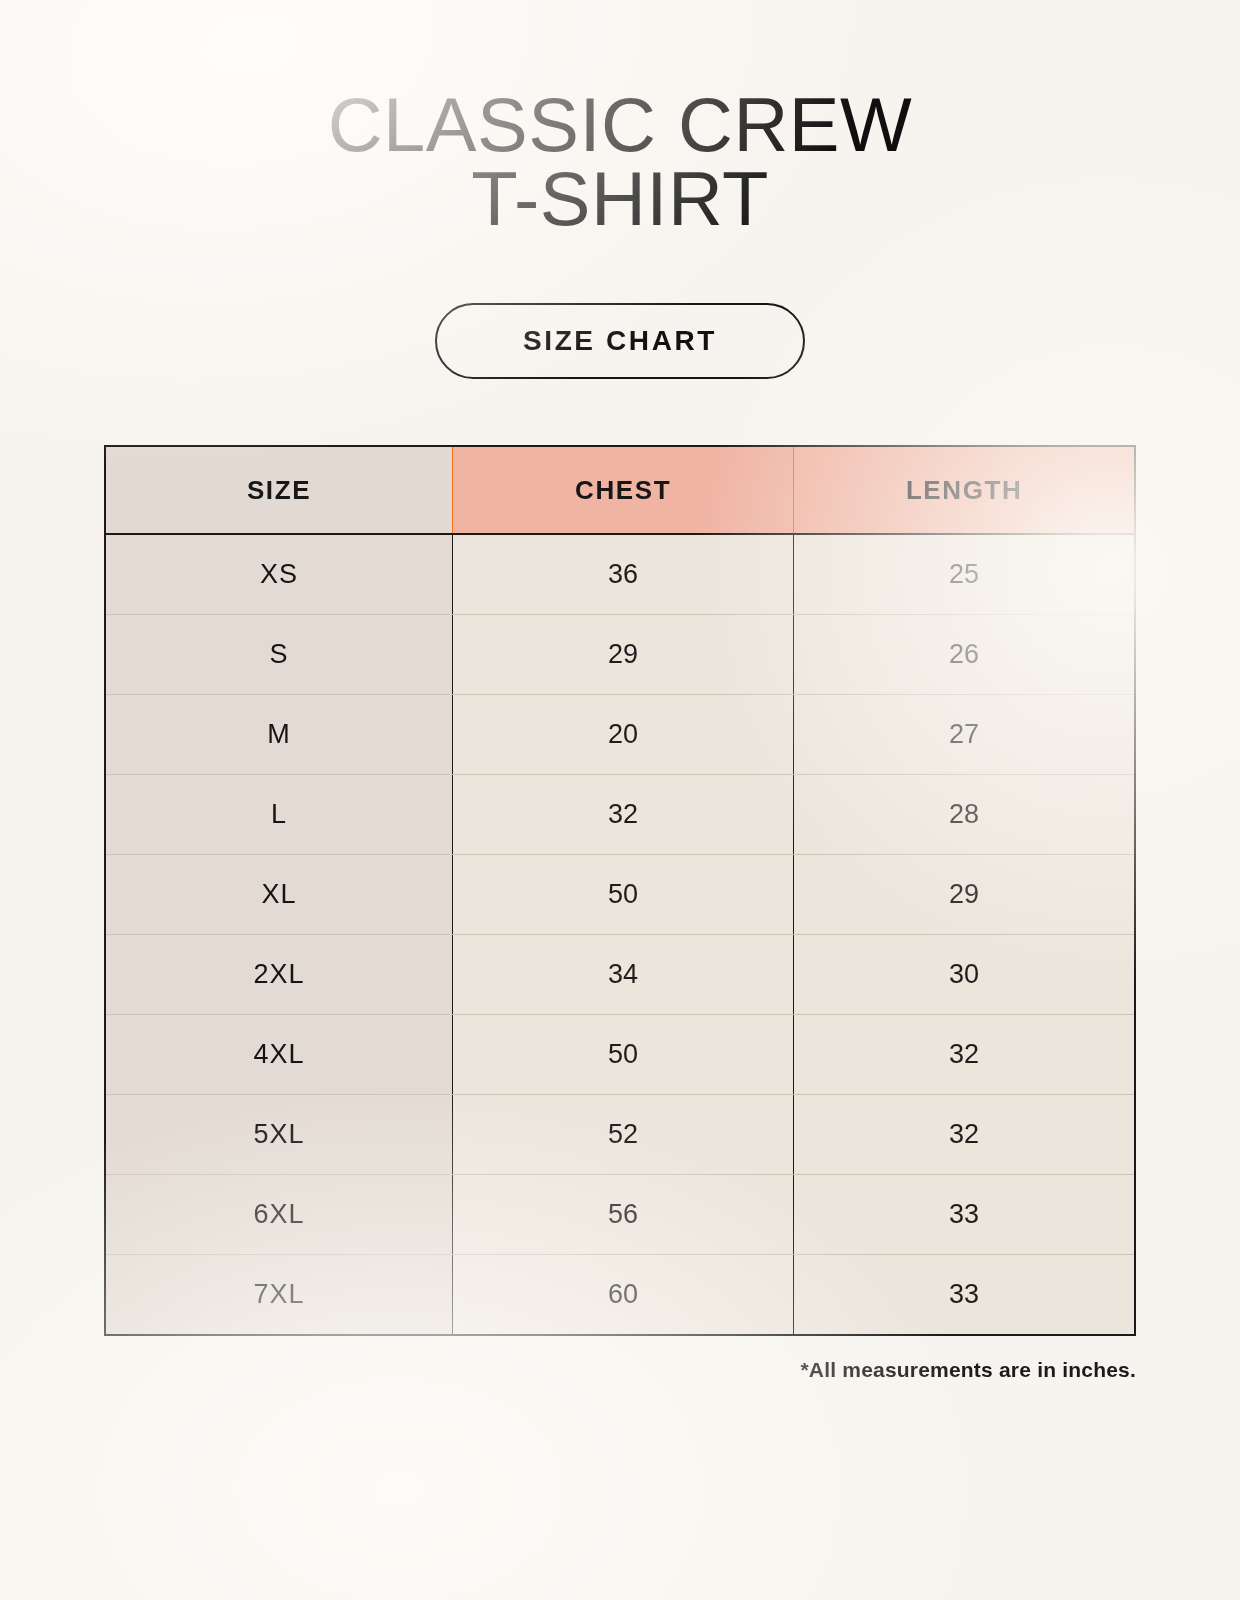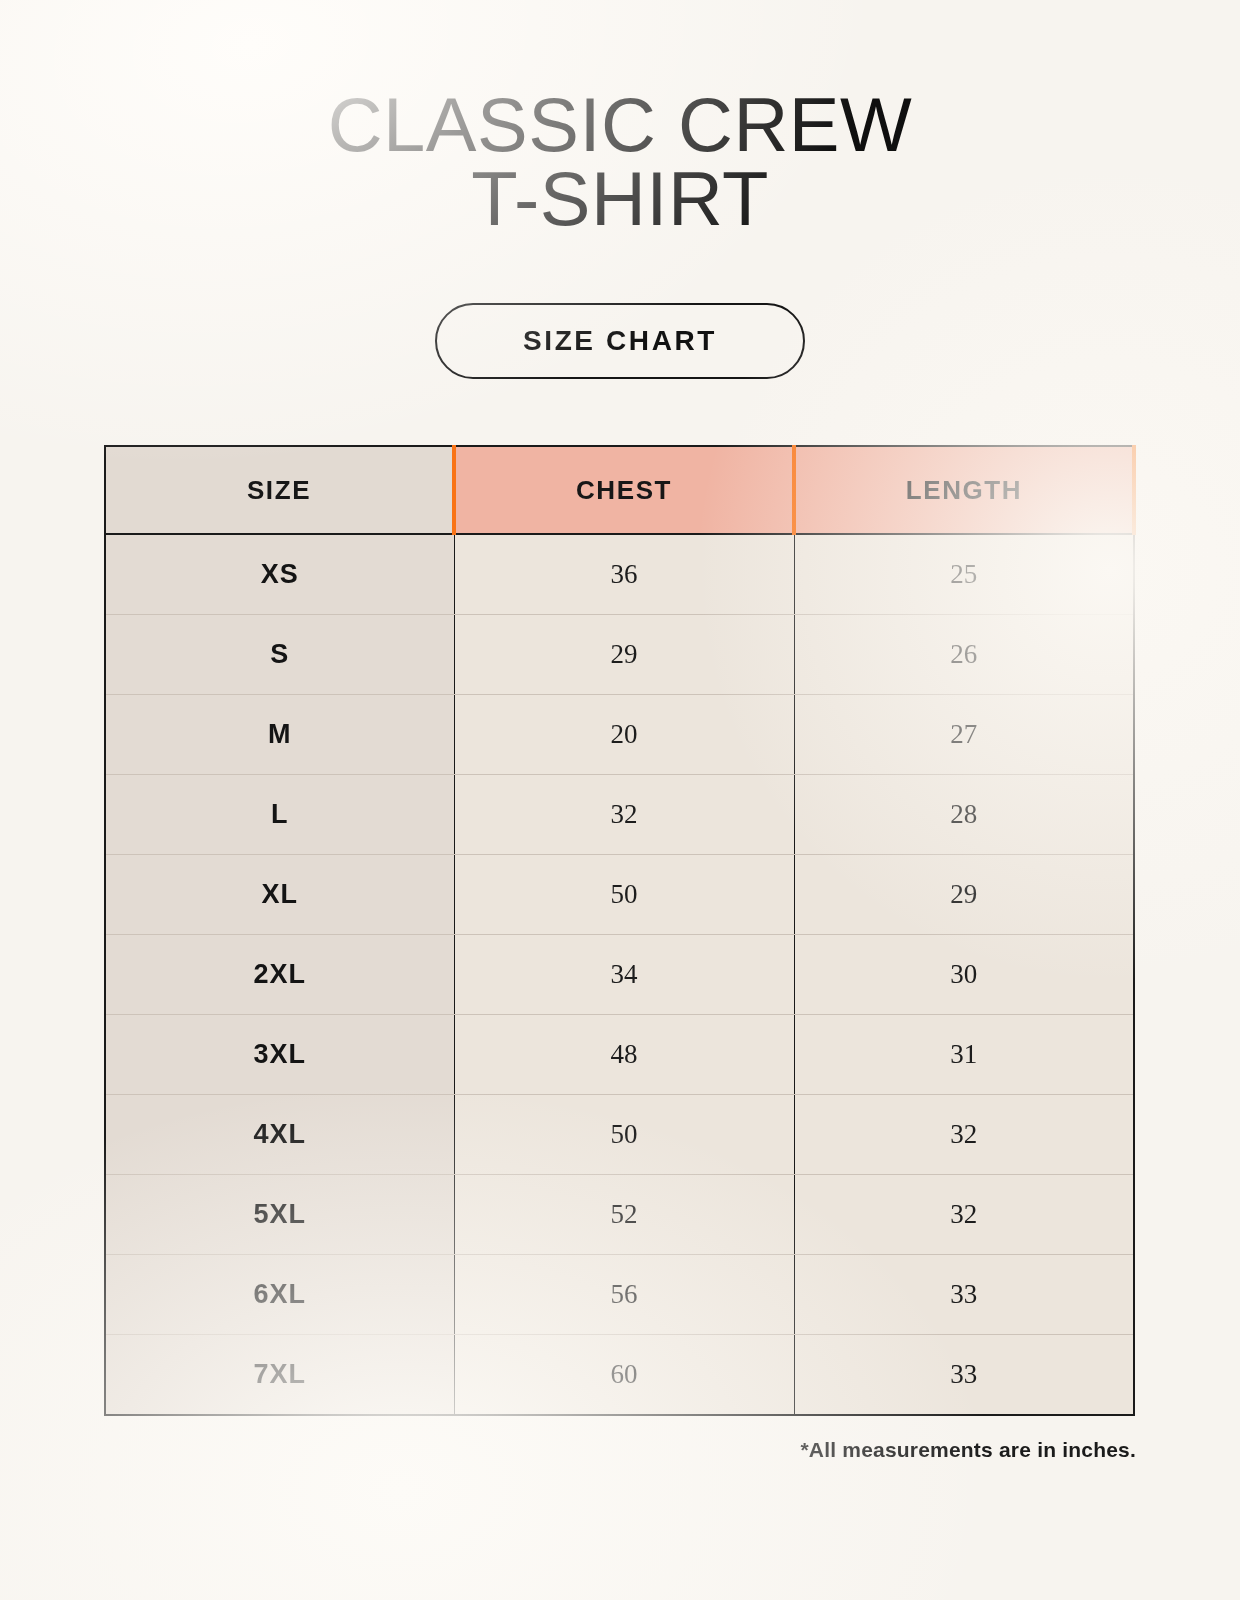--- a/index.html
+++ b/index.html
@@ -107,43 +107,42 @@
   th.head-size {
     background: #e2dad2;
     width: 344px;
   }
   th.head-measure {
     background: #f0b4a3;
   }
   td.col-size {
     background: #e3dbd3;
     font-size: 27px;
-    font-weight: 700;
+    font-weight: 400;
     letter-spacing: 1px;
     color: #141414;
   }
   td.col-value {
     background: #ece5dc;
     font-size: 27px;
     font-weight: 400;
     color: #1d1d1d;
-    font-family: Liberation Serif, serif;
   }
   table.size-chart tbody tr td {
     border-left: 1px solid #1a1a1a;
     border-right: 1px solid #1a1a1a;
     border-top: 1px solid #cdc3b9;
     border-bottom: 1px solid #cdc3b9;
   }
   table.size-chart tbody tr:last-child td {
     border-bottom: 2px solid #1a1a1a;
   }
   table.size-chart thead th {
     border-left: 1px solid #1a1a1a;
-    border-right: 4px solid #f97316;
+    border-right: 1px solid #f97316;
     border-top: 2px solid #1a1a1a;
   }
 
   .footnote {
     width: 1032px;
     margin: 22px auto 0 auto;
     text-align: right;
     font-size: 21px;
     font-weight: 700;
     color: #1b1b1b;
@@ -201,25 +200,20 @@
           <td class="col-size">XL</td>
           <td class="col-value">50</td>
           <td class="col-value">29</td>
         </tr>
         <tr>
           <td class="col-size">2XL</td>
           <td class="col-value">34</td>
           <td class="col-value">30</td>
         </tr>
         <tr>
-          <td class="col-size">3XL</td>
-          <td class="col-value">48</td>
-          <td class="col-value">31</td>
-        </tr>
-        <tr>
           <td class="col-size">4XL</td>
           <td class="col-value">50</td>
           <td class="col-value">32</td>
         </tr>
         <tr>
           <td class="col-size">5XL</td>
           <td class="col-value">52</td>
           <td class="col-value">32</td>
         </tr>
         <tr>

